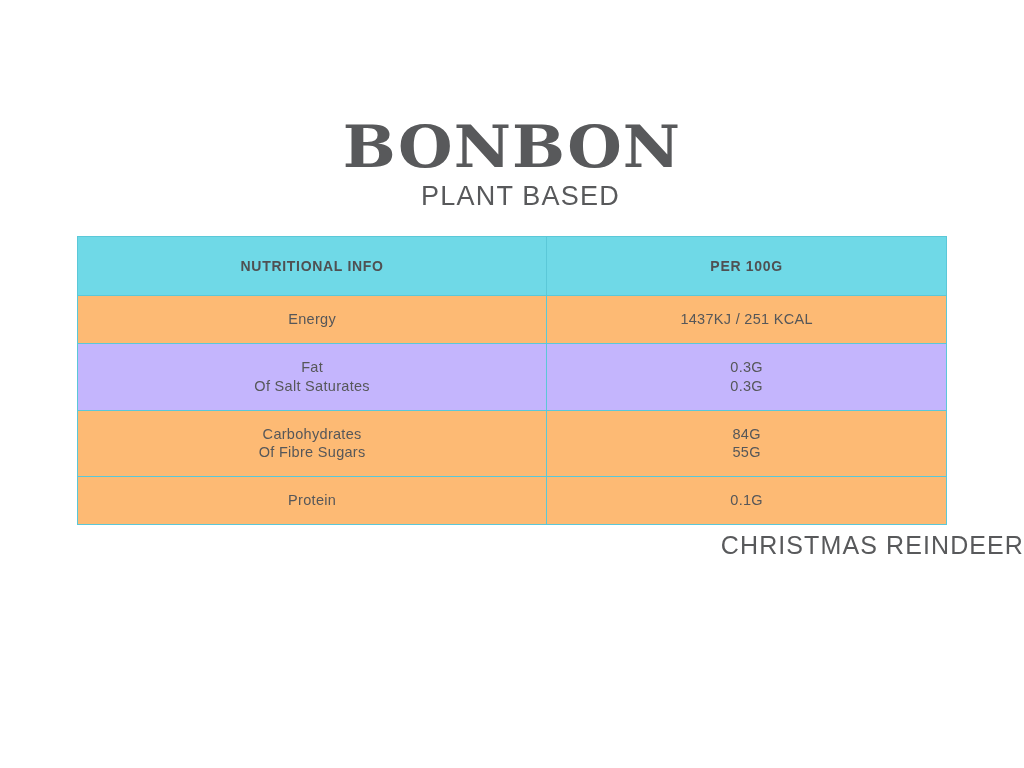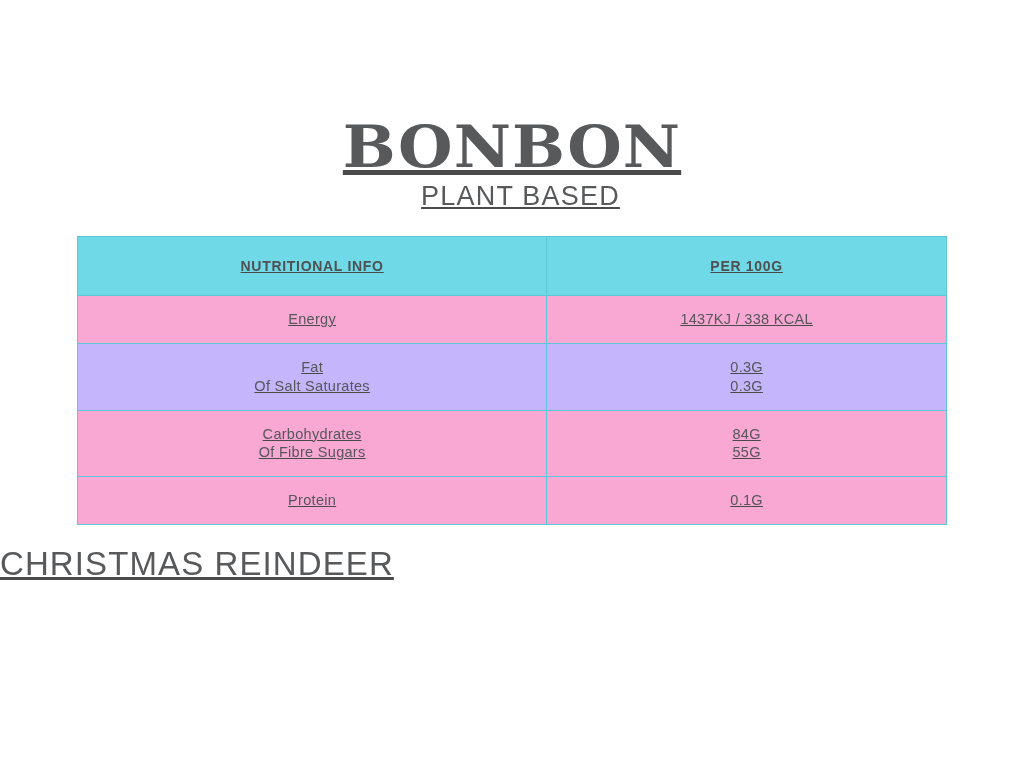--- a/index.html
+++ b/index.html
@@ -13,21 +13,20 @@
     font-family: "Liberation Sans", sans-serif;
     color: #4a4a4a;
     overflow: hidden;
   }
 
   .page {
     position: relative;
     width: 1024px;
     height: 768px;
     box-sizing: border-box;
-    text-decoration: underline;
   }
 
   
   .brand {
     text-align: center;
     padding-top: 118px;
   }
   .brand-name {
     font-family: "DejaVu Serif", serif;
     font-weight: bold;
@@ -82,29 +81,29 @@
     font-size: 14.5px;
     color: #565759;
     letter-spacing: 0.3px;
     padding: 14px 10px;
     line-height: 1.3;
   }
   table.nutrition tbody tr.tint td {
     background: #c4b5fd;
   }
   table.nutrition tbody tr.plain td {
-    background: #f9a8d4;
+    background: #fdba74;
   }
   .cell-line { display: block; }
 
   
   .product-name {
-    text-align: left;
-    margin-top: 20px;
-    font-size: 33px;
+    text-align: right;
+    margin-top: 6px;
+    font-size: 25px;
     letter-spacing: 1.1px;
     color: #58595b;
   }
 </style>
 </head>
 <body>
 
 <div class="page">
 
   <div class="brand">
@@ -123,21 +122,21 @@
           <th>NUTRITIONAL INFO</th>
           <th>PER 100G</th>
         </tr>
       </thead>
       <tbody>
         <tr class="plain">
           <td>
             <span class="cell-line">Energy</span>
           </td>
           <td>
-            <span class="cell-line">1437KJ / 338 KCAL</span>
+            <span class="cell-line">1437KJ / 251 KCAL</span>
           </td>
         </tr>
         <tr class="tint">
           <td>
             <span class="cell-line">Fat</span>
             <span class="cell-line">Of Salt Saturates</span>
           </td>
           <td>
             <span class="cell-line">0.3G</span>
             <span class="cell-line">0.3G</span>

